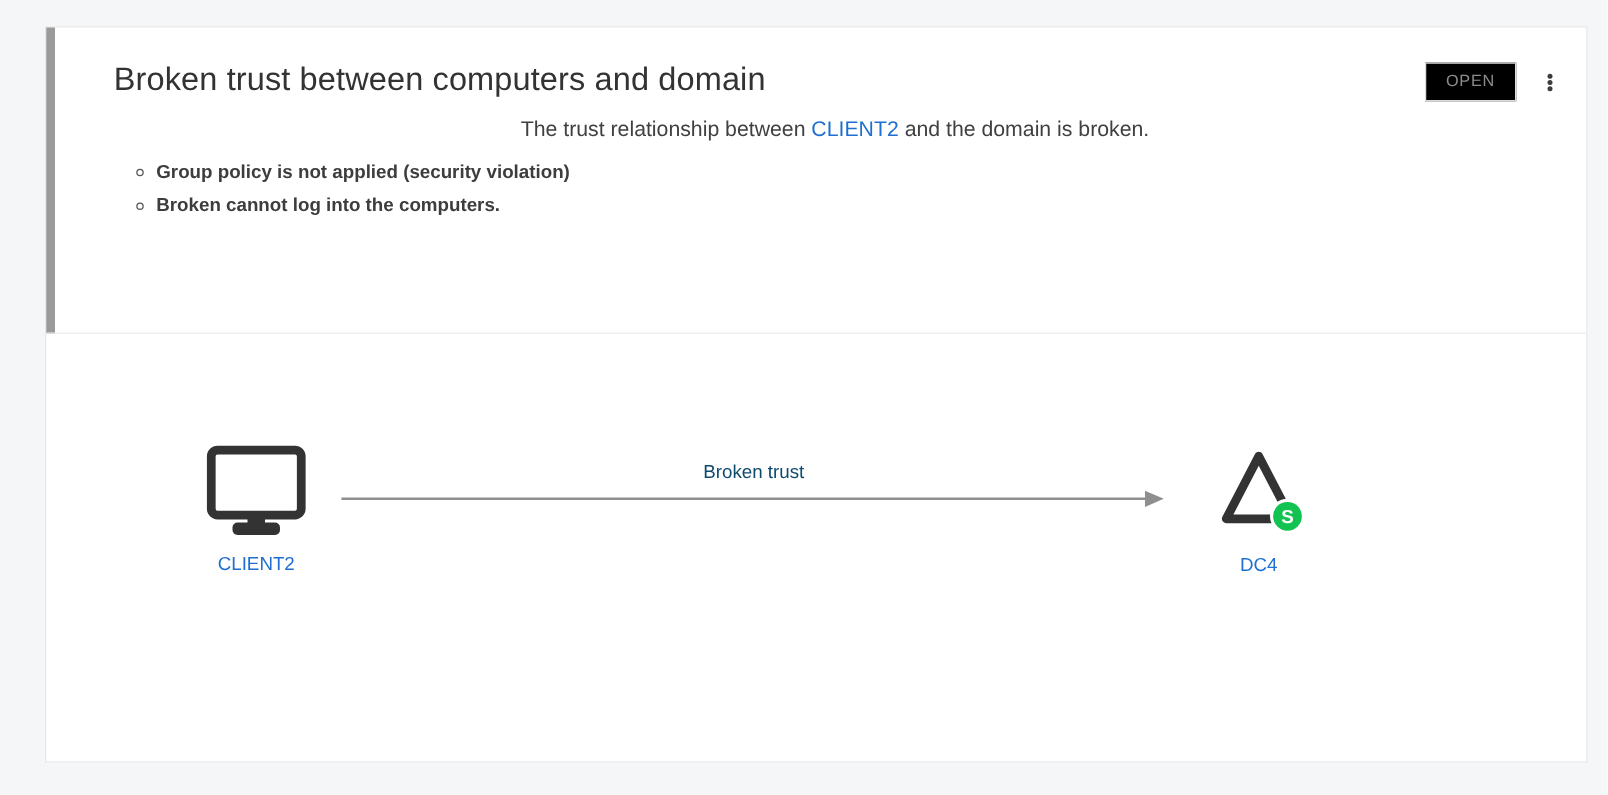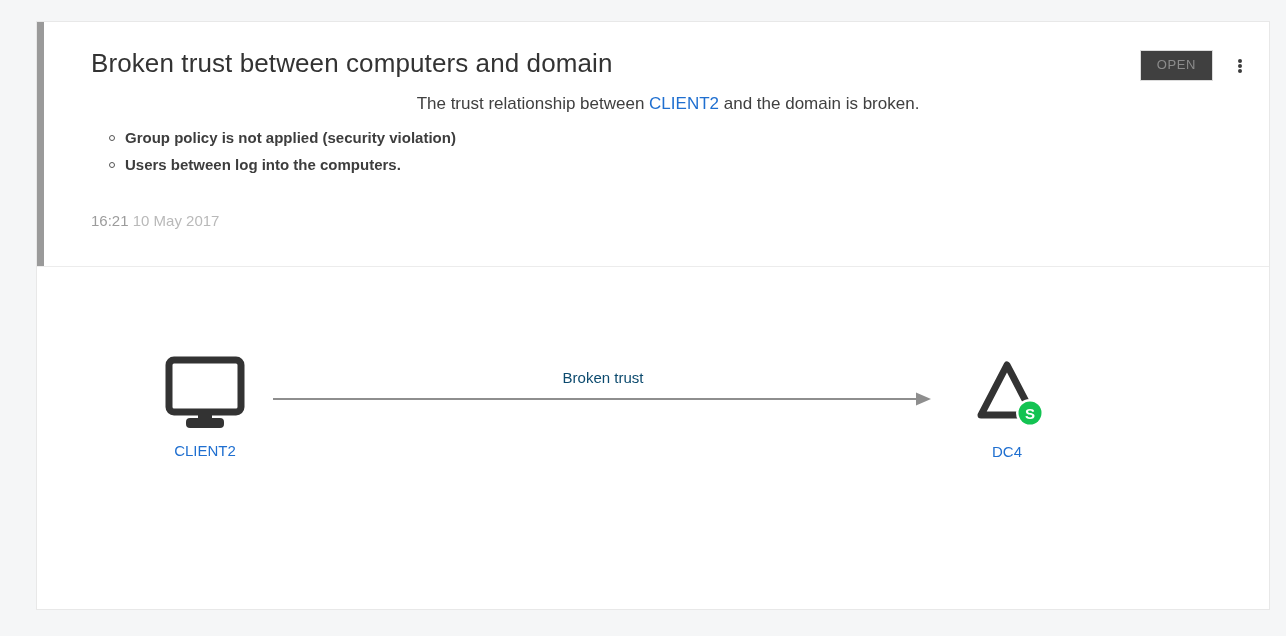--- a/index.html
+++ b/index.html
@@ -124,21 +124,21 @@
     position: absolute;
     right: 18px;
     top: 28px;
     display: flex;
     align-items: center;
   }
 
   .open-button {
     display: inline-block;
     border: 1px solid #dcdcdc;
-    background: #404040;
+    background: #000000;
     color: #8c8c8c;
     font-size: 13px;
     font-family: "Liberation Sans", sans-serif;
     letter-spacing: 0.6px;
     padding: 6px 16px 7px 16px;
     line-height: 16px;
     cursor: pointer;
   }
 
   .kebab-menu {
@@ -223,24 +223,23 @@
     <div class="card-header">
 
       <div class="header-inner">
 
         <h1 class="title">Broken trust between computers and domain</h1>
 
         <p class="subtitle"><span>The trust relationship between </span><span class="link-inline">CLIENT2</span><span> and the domain is broken.</span></p>
 
         <ul class="bullets">
           <li><span class="bullet-mark"></span><span>Group policy is not applied (security violation)</span></li>
-          <li><span class="bullet-mark"></span><span>Users between log into the computers.</span></li>
+          <li><span class="bullet-mark"></span><span>Broken cannot log into the computers.</span></li>
         </ul>
 
-        <div class="timestamp"><span class="time-part">16:21</span> <span>10 May 2017</span></div>
 
       </div>
 
       <div class="header-actions">
         <button class="open-button">OPEN</button>
         <div class="kebab-menu">
           <span class="dot"></span>
           <span class="dot"></span>
           <span class="dot"></span>
         </div>

